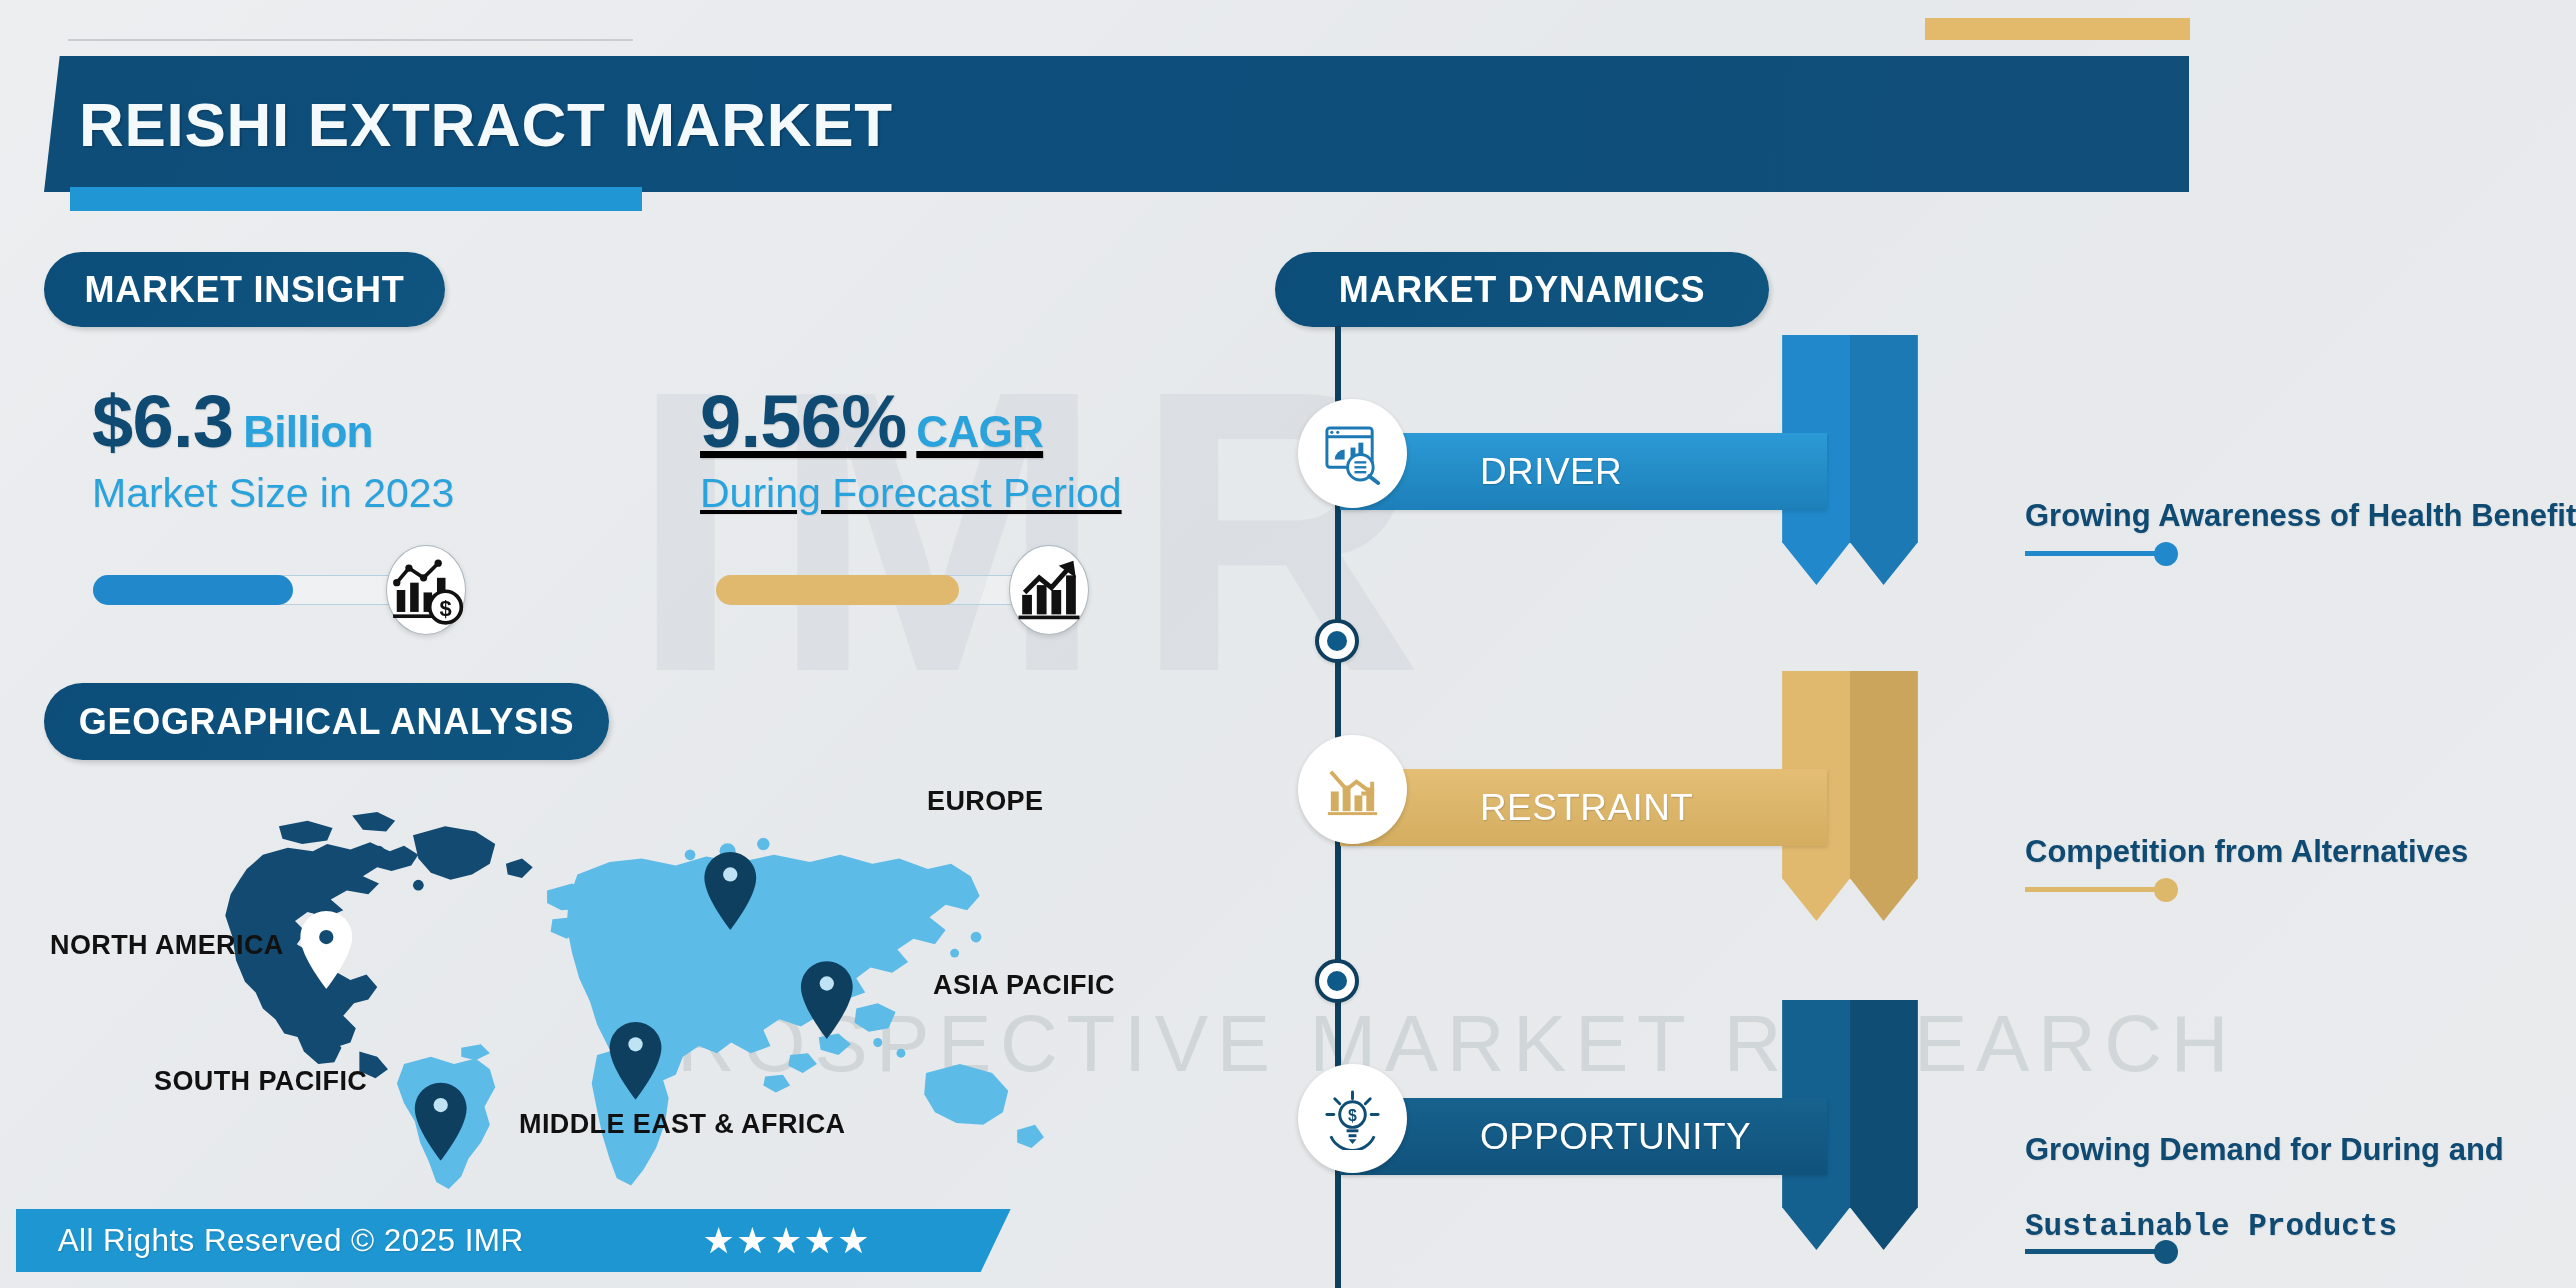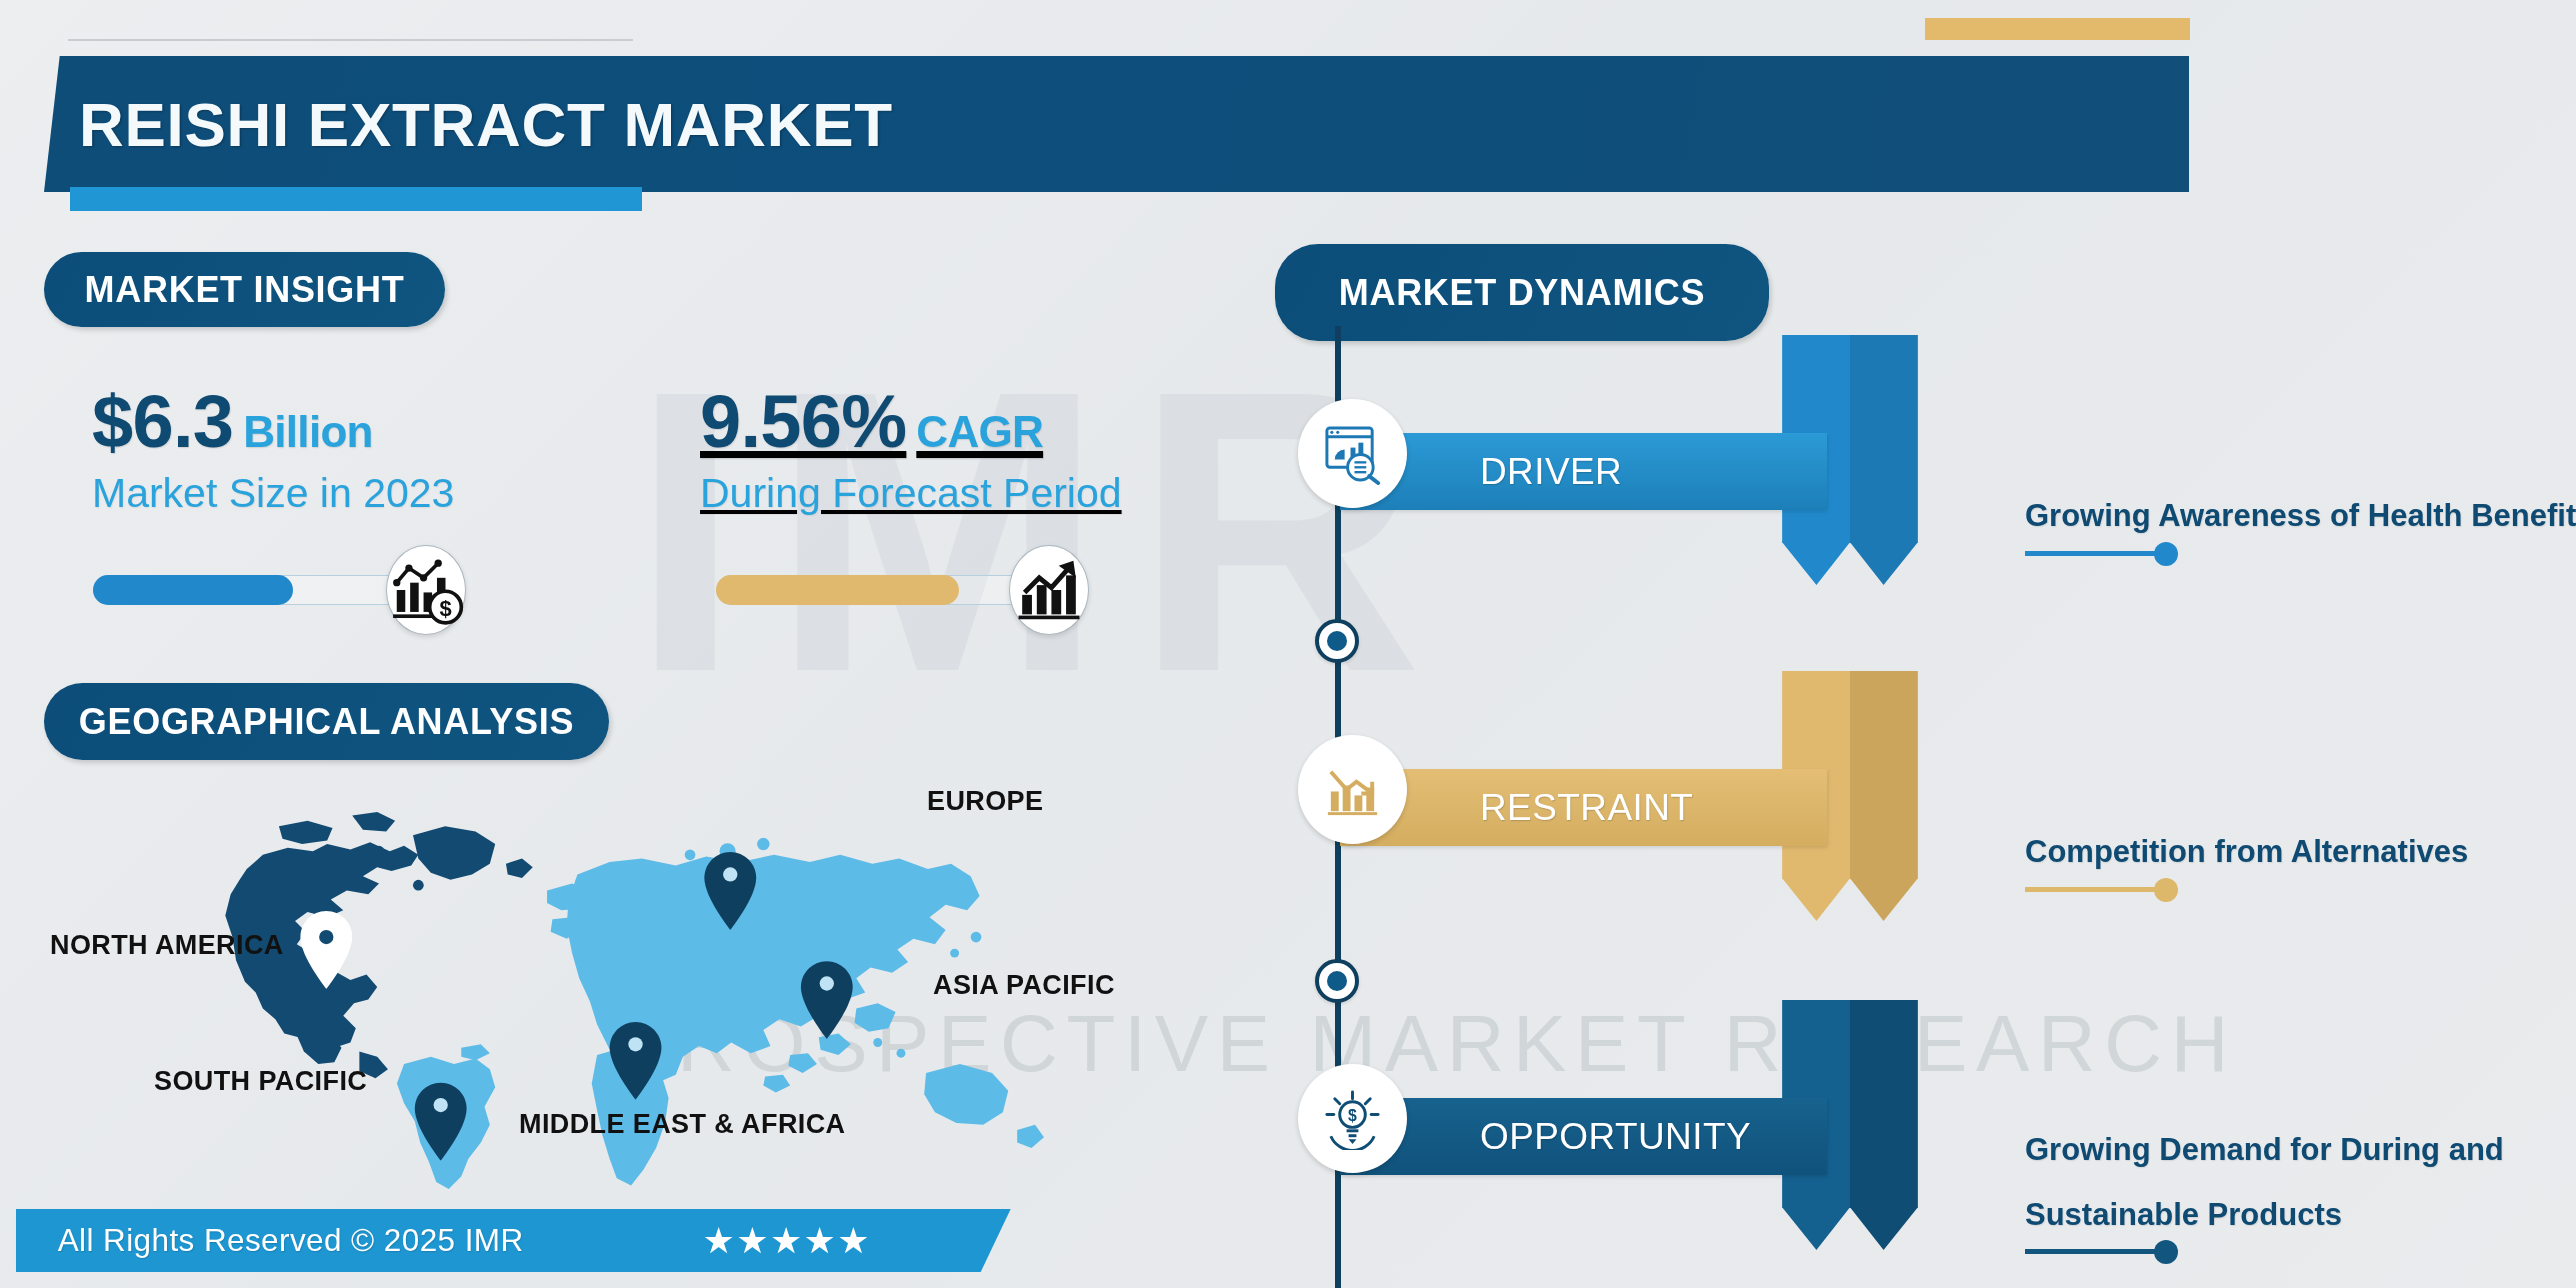--- a/index.html
+++ b/index.html
@@ -69,21 +69,21 @@
     display:flex; align-items:center; justify-content:center;
     box-shadow:2.1px 2.9px 5.7px rgba(0,0,0,0.16);
   }
   .pill span {
     color:#fff; font-weight:bold; letter-spacing:0.7px; white-space:nowrap;text-align:right;
   }
   #pill-insight { left:44px; top:252px; width:401px; height:75px; }
   #pill-insight span { font-size:36px; }
   #pill-geo { left:44px; top:683px; width:565px; height:77px; }
   #pill-geo span { font-size:36px; }
-  #pill-dyn { left:1275px; top:244px; width:494px; height:97px; }
+  #pill-dyn { left:1275px; top:252px; width:494px; height:75px; }
   #pill-dyn span { font-size:36px; }
 
   
   .kpi { position:absolute; }
   .kpi .big {
     font-size:74px; font-weight:bold; color:#0e4a72;
     letter-spacing:-0.7px; line-height:1; white-space:nowrap;
     text-shadow:0.7px 1.4px 1.4px rgba(0,0,0,0.12);
   }
   .kpi .big .unit {
@@ -453,21 +453,21 @@
         <polygon points="32,58 28,53 36,53" fill="#0f4d74"></polygon>
         <line x1="32" y1="5" x2="32" y2="12" stroke="#0f4d74" stroke-width="3" stroke-linecap="round"></line>
         <line x1="14" y1="12" x2="19" y2="17" stroke="#0f4d74" stroke-width="3" stroke-linecap="round"></line>
         <line x1="50" y1="12" x2="45" y2="17" stroke="#0f4d74" stroke-width="3" stroke-linecap="round"></line>
         <line x1="6" y1="28" x2="13" y2="28" stroke="#0f4d74" stroke-width="3" stroke-linecap="round"></line>
         <line x1="51" y1="28" x2="58" y2="28" stroke="#0f4d74" stroke-width="3" stroke-linecap="round"></line>
         <path d="M10,50 a24,24 0 0 0 44,0" fill="none" stroke="#0f4d74" stroke-width="3"></path>
       </svg>
     </div>
     <div class="dyn-txt" style="top:49px;">Growing Demand for During and</div>
-    <div class="dyn-txt" style="top:114px;">Sustainable Products</div>
+    <div class="dyn-txt" style="top:126px;font-family:Liberation Mono, monospace;">Sustainable Products</div>
     <div class="dyn-line" style="top:169px; width:143px; background:#12567f;">
       <i style="background:#12567f;"></i>
     </div>
   </div>
 
   <div id="footer">
     <div class="ftxt">All Rights Reserved © 2025 IMR</div>
     <div class="stars">★★★★★</div>
   </div>
 

